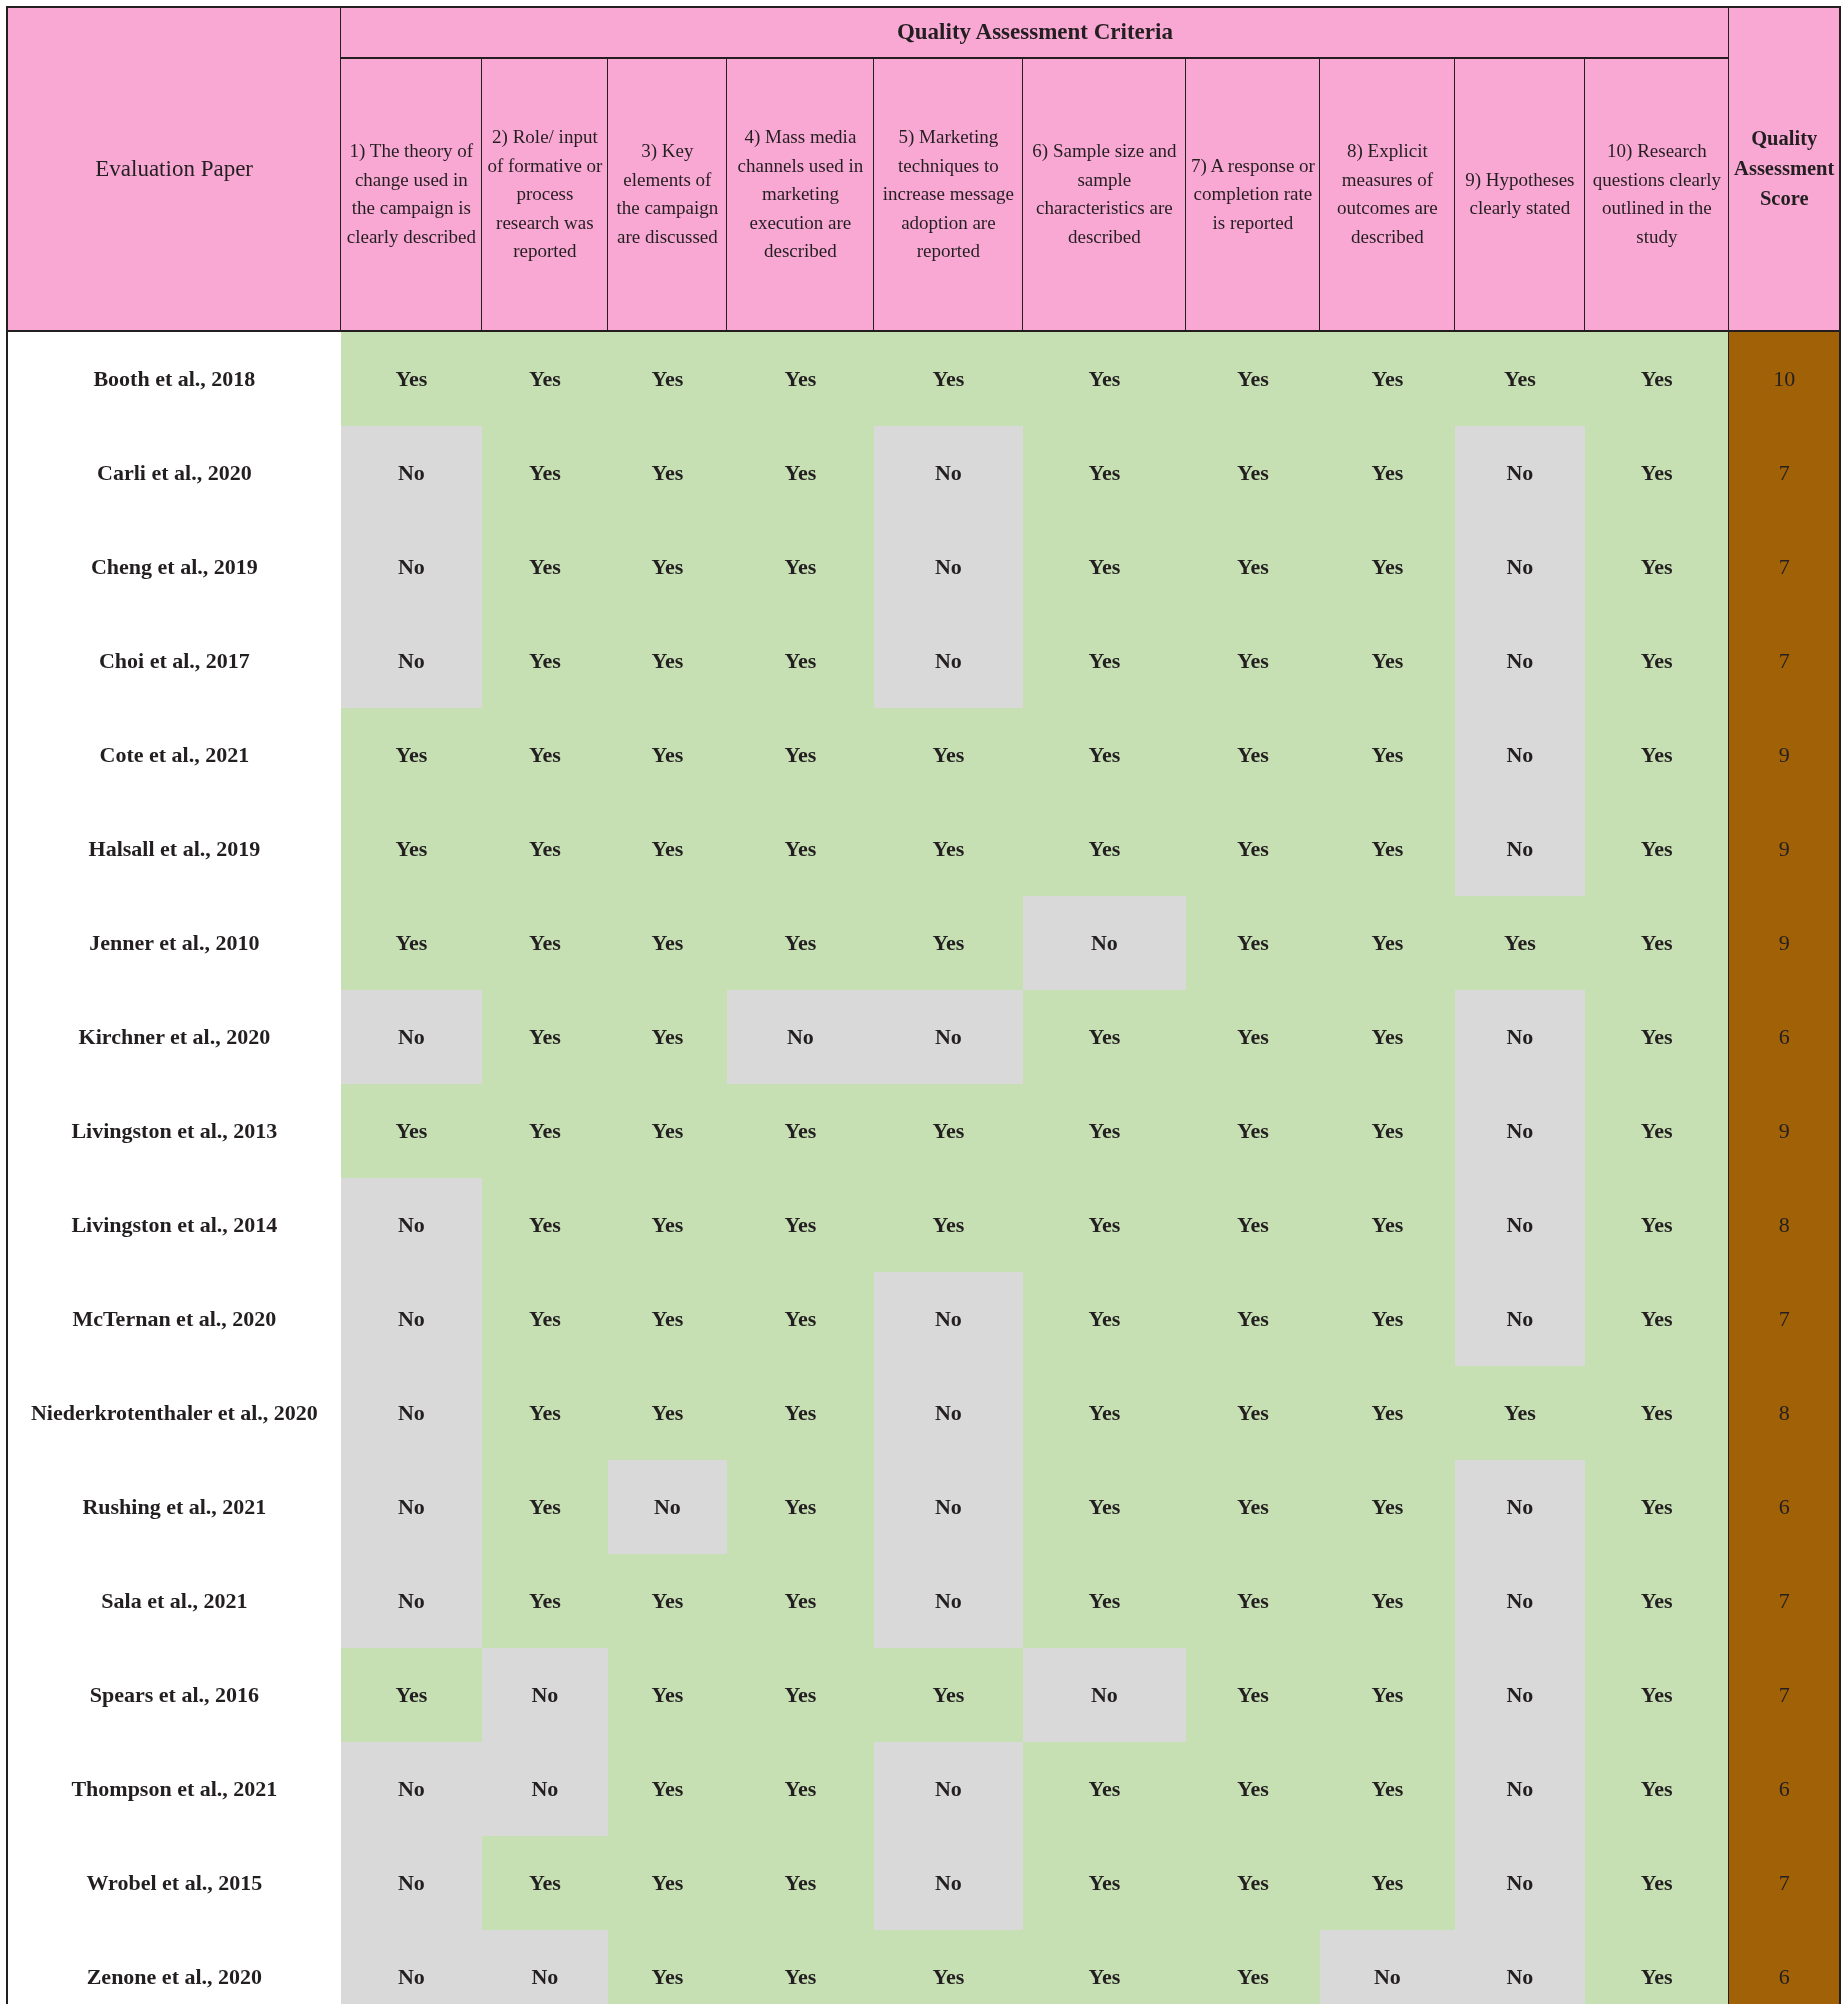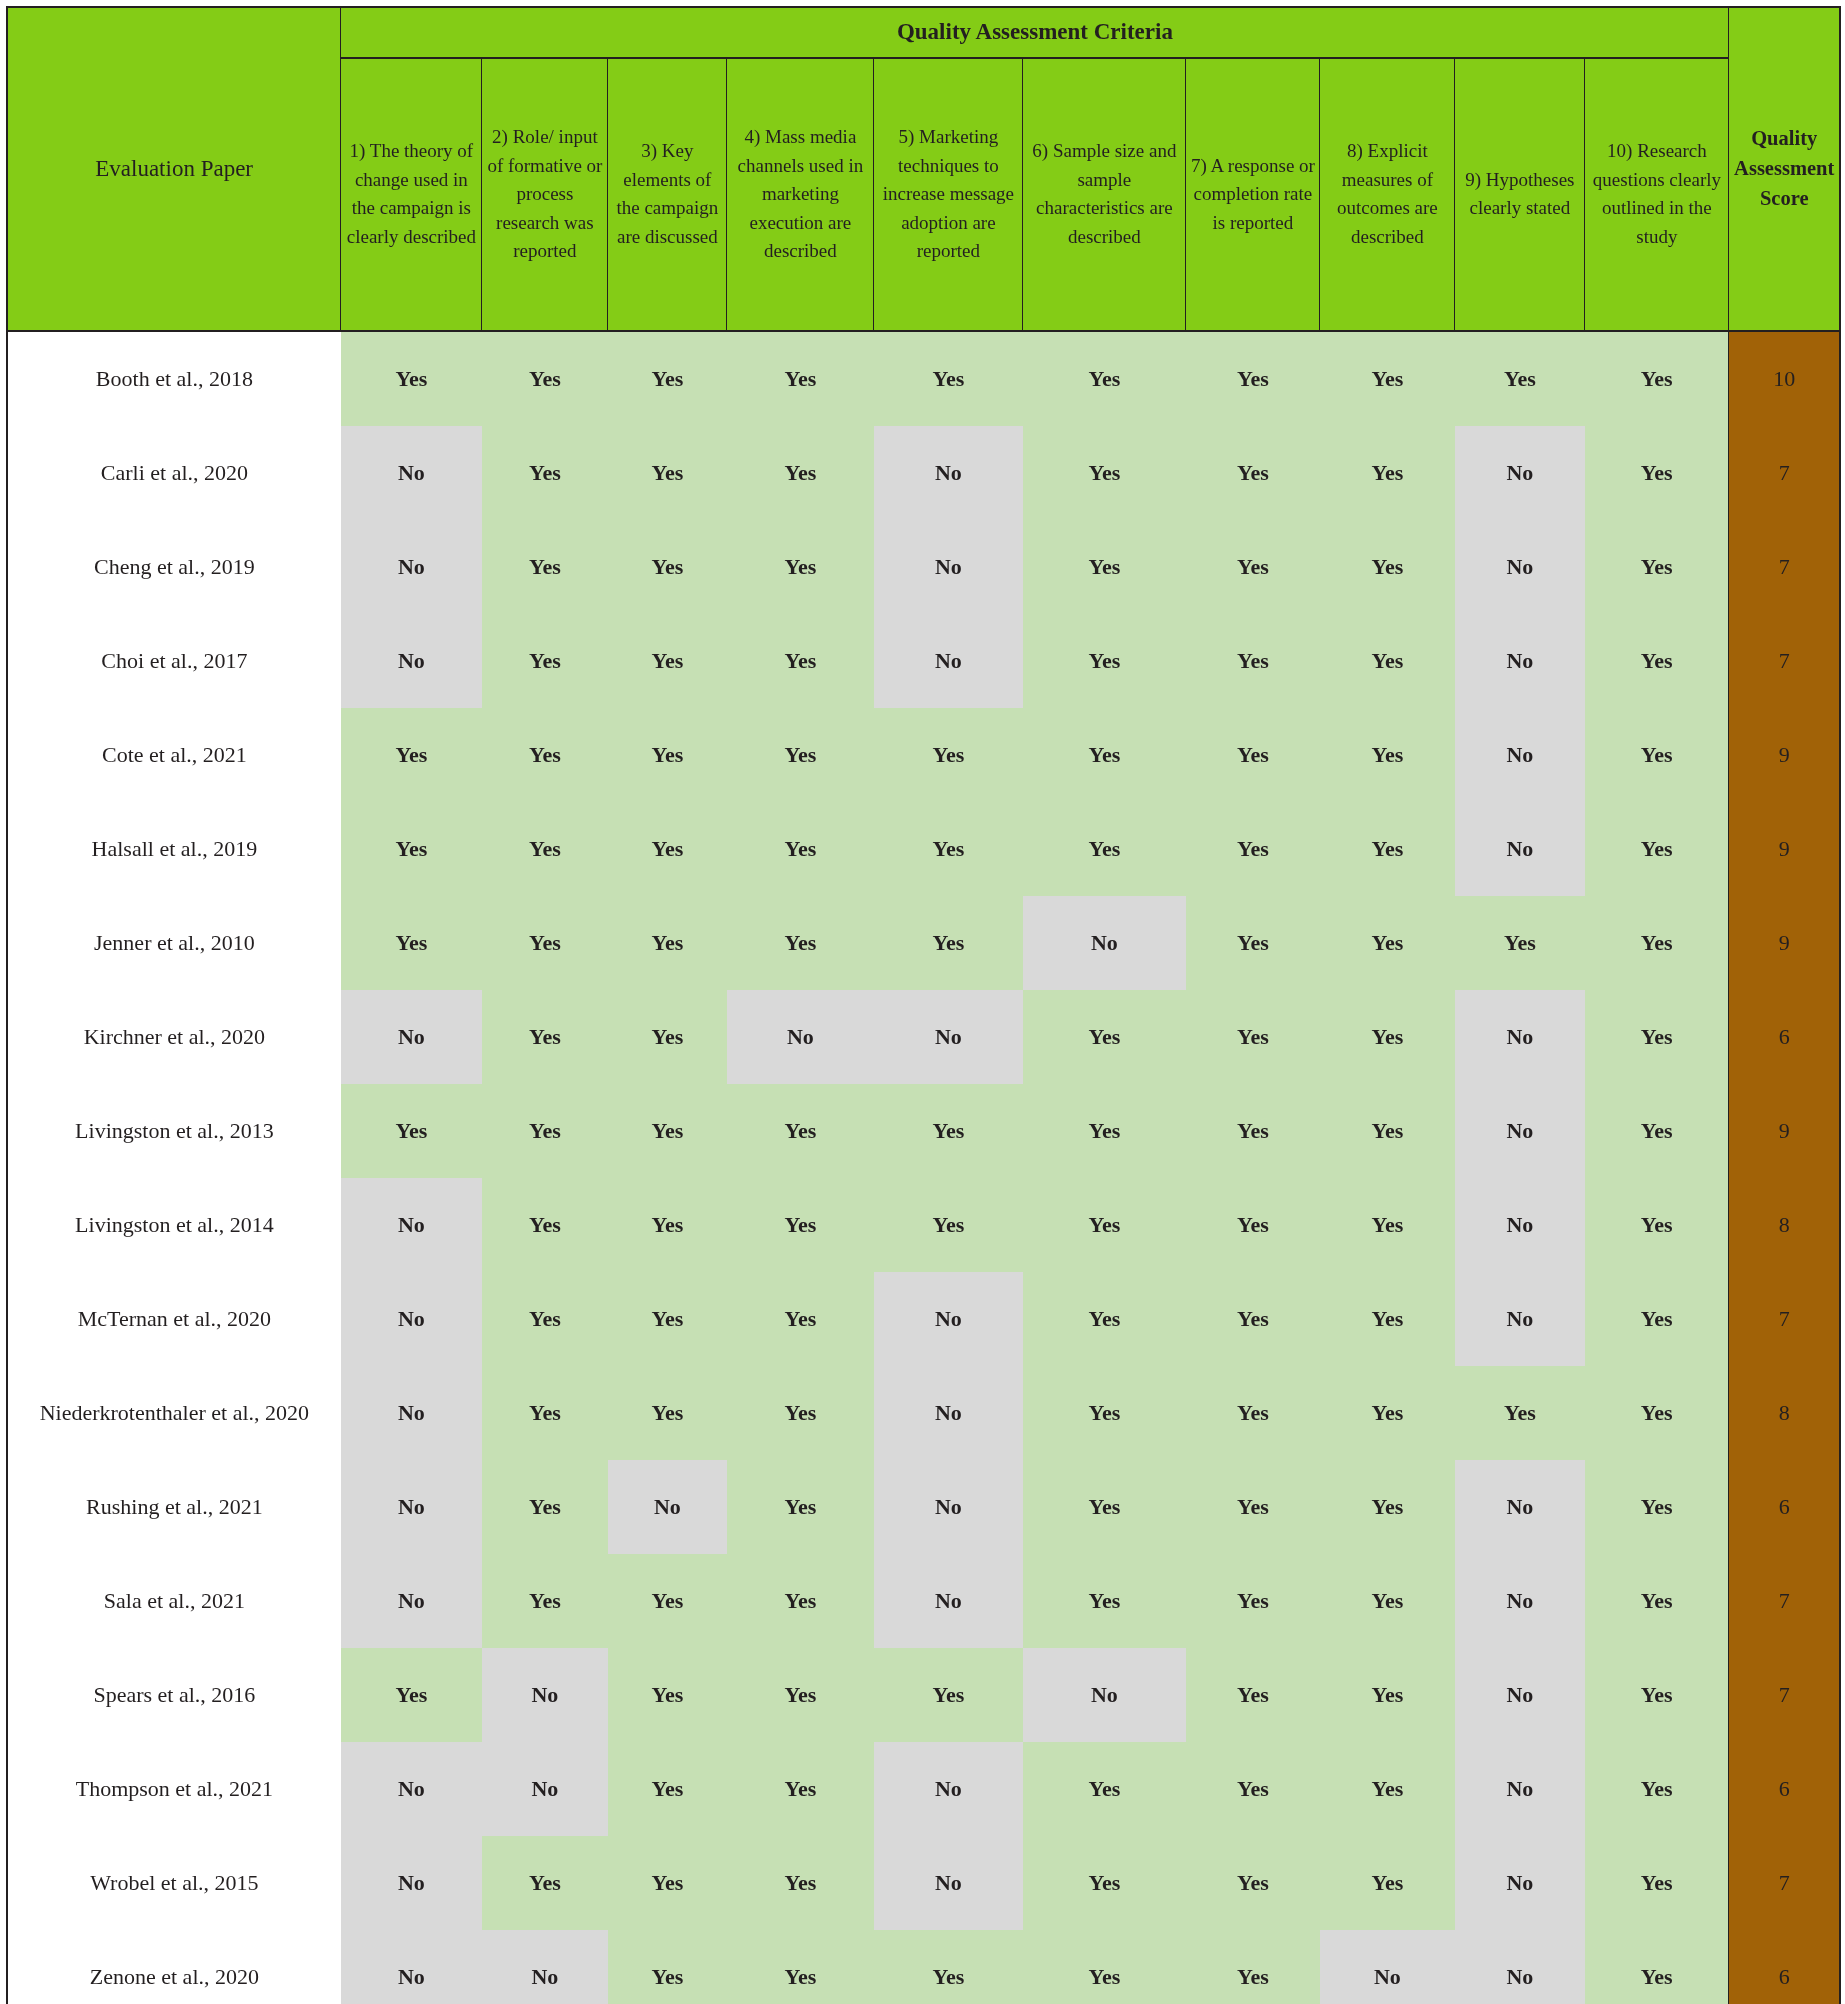--- a/index.html
+++ b/index.html
@@ -20,21 +20,21 @@
     border-collapse: collapse;
     table-layout: fixed;
     width: 1834px;
     border: 2.2px solid var(--border, #231f20);
   }
   
   thead th {
     border: 1.5px solid var(--border, #231f20);
     vertical-align: middle;
     text-align: center;
-    background: #84cc16;
+    background: #f9a8d4;
   }
   th.paper-h {
     font-size: 23px;
     font-weight: normal;
   }
   th.group-h {
     height: 47px;
     font-size: 23px;
     font-weight: bold;
     border-bottom: 2.2px solid var(--border, #231f20);
@@ -59,21 +59,21 @@
   
   tbody td {
     height: 92px;
     text-align: center;
     vertical-align: middle;
     font-size: 22px;
     border: none;
   }
   td.paper {
     background: #ffffff;
-    font-weight: normal;
+    font-weight: bold;
     padding: 0 17px;
   }
   td.cell {
     font-weight: bold;
   }
   td.cell.yes { background: var(--yes-bg, #C6E0B4); }
   td.cell.no  { background: var(--no-bg, #D9D9D9); margin-left: 36px; }
   td.score {
     background: #a16207;
     border-left: 1.5px solid var(--border, #231f20);

